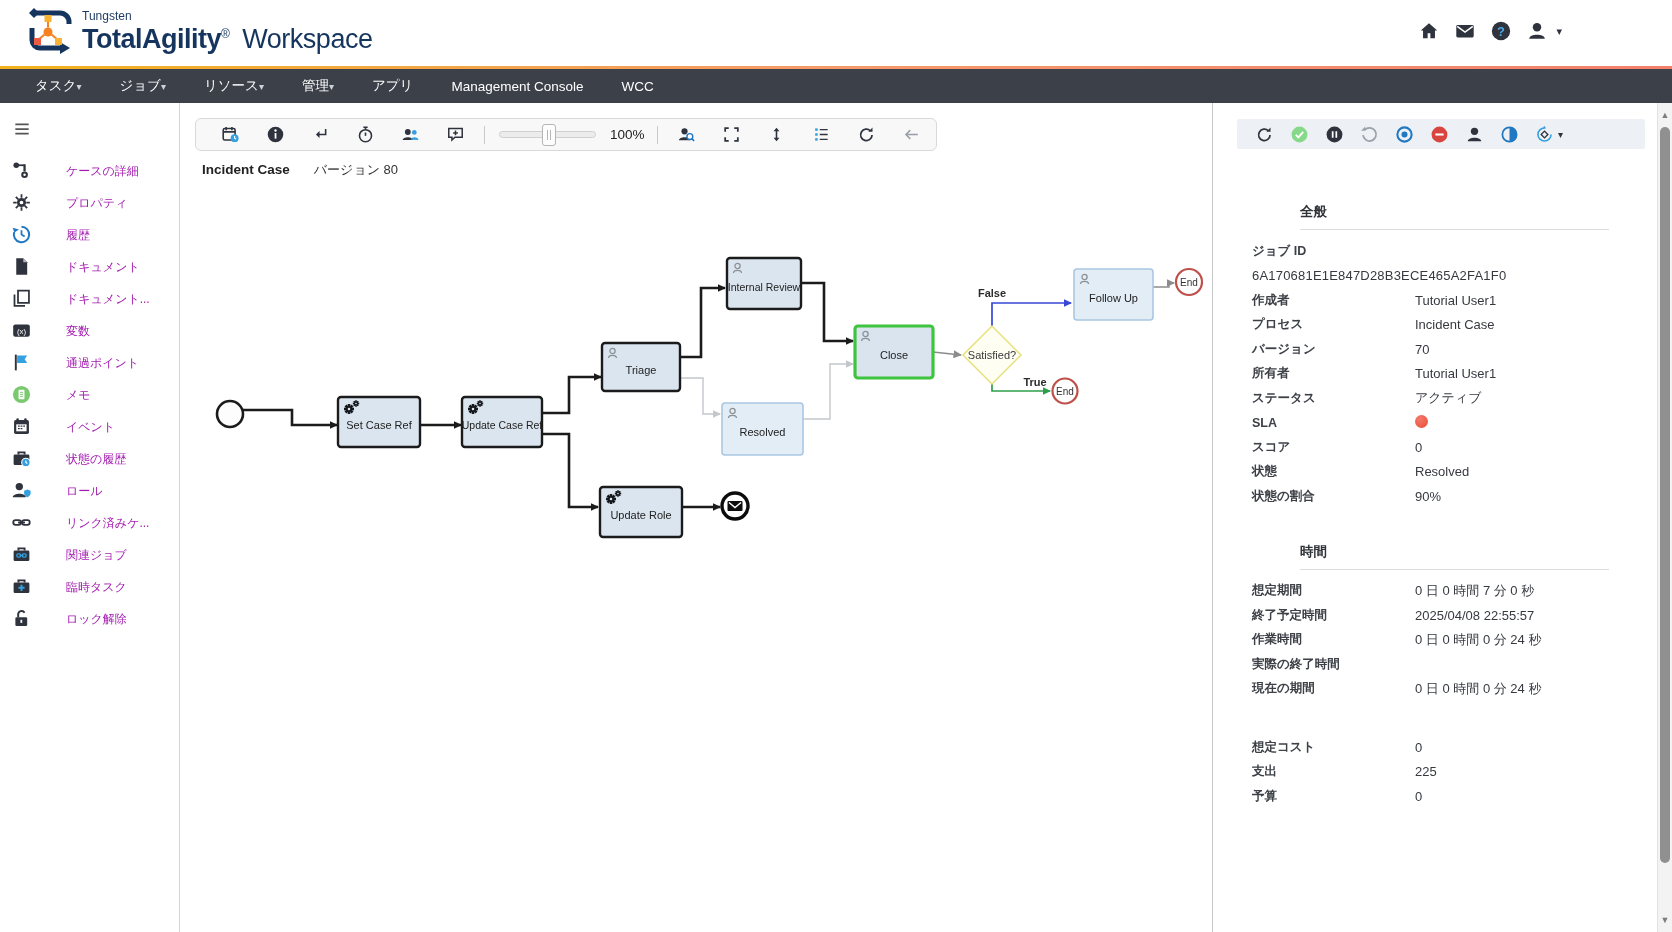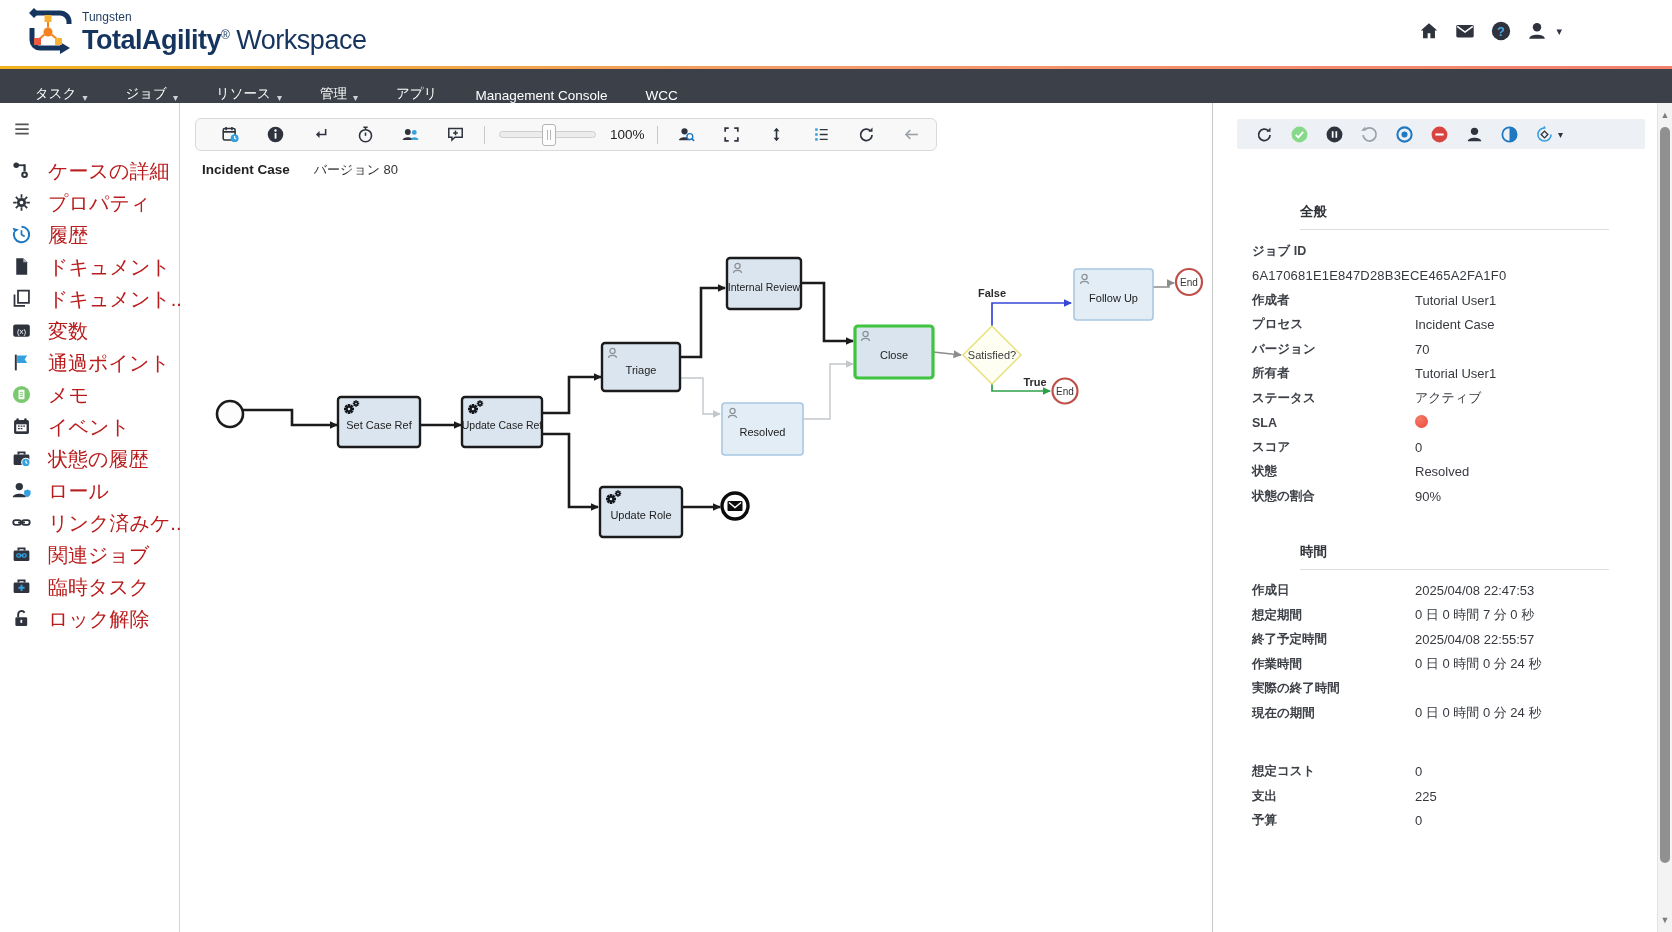--- a/index.html
+++ b/index.html
@@ -1,42 +1,42 @@
 <!DOCTYPE html>
 <html><head>
 <meta charset="utf-8">
 <style>
   * { margin:0; padding:0; box-sizing:border-box; }
   html,body { width:1672px; height:932px; overflow:hidden; background:#fff;
     font-family:"Liberation Sans","DejaVu Sans",sans-serif; color:#333; }
   .header { position:relative; height:66px; background:#fff; }
-  .brand { position:absolute; left:26px; top:6px; display:flex; align-items:center; }
+  .brand { position:absolute; left:26px; top:6px; display:flex; align-items:flex-start; }
   .brand-text { margin-left:8px; }
   .brand-small { font-size:12px; color:#1d3a5f; margin-top:3px; }
   .brand-main-row { font-size:27px; color:#16355e; margin-top:1px; letter-spacing:-0.5px;}
   .brand-main { font-weight:bold; }
   .brand-reg { font-size:12px; vertical-align:super; }
-  .brand-suffix { font-weight:500; }
+  .brand-suffix { font-weight:500; margin-left:6px; }
   .header-icons { position:absolute; right:110px; top:18px; display:flex; gap:10px; align-items:center; }
   .hicon { width:26px; height:26px; display:flex; align-items:center; justify-content:center; cursor:pointer;}
   .hicon svg { width:22px; height:22px; }
   .user-caret { font-size:11px; color:#2e333d; margin-left:-4px; }
   .grad { height:3px; background:linear-gradient(90deg,#f2b21c,#f5996a,#f4806c); }
   .navbar { height:34px; background:#3b4049; display:flex; align-items:center; padding-left:16px; }
-  .nav-item { color:#fff; font-size:13.5px; padding:0 19px; height:34px; display:flex; align-items:flex-end; gap:6px; cursor:pointer; }
+  .nav-item { color:#fff; font-size:13.5px; padding:0 19px; height:34px; display:flex; align-items:center; cursor:pointer; }
   .nav-item .caret { font-size:10px; color:#cfd3d8; }
   .content { display:flex; height:829px; }
   
   .sidebar { width:180px; border-right:1px solid #d5d5d5; background:#fff; padding-top:12px; flex:none;}
   .burger { margin:4px 0 14px 12px; width:24px; height:22px; cursor:pointer;}
   .burger svg{ width:20px; height:20px;}
   .side-item { height:32px; display:flex; align-items:center; cursor:pointer; }
   .side-icon { width:22px; height:22px; margin-left:11px; flex:none; }
   .side-icon svg { width:21px; height:21px; }
-  .side-label { margin-left:15px; font-size:20px; color:#b91c1c; white-space:nowrap; }
+  .side-label { margin-left:33px; font-size:12px; color:#a21caf; white-space:nowrap; }
   
   .canvas { width:1033px; flex:none; position:relative; background:#fff; border-right:1px solid #c9c9c9; }
   .c-toolbar { position:absolute; left:15px; top:15px; width:742px; height:33px; background:#f8f8f9;
     border:1px solid #d9d9d9; border-radius:6px; display:flex; align-items:center; padding:0 12px; }
   .tb-icon { width:20px; height:20px; margin:0 12.5px; display:flex; align-items:center; justify-content:center; cursor:pointer; flex:none;}
   .tb-icon svg { width:19px; height:19px; }
   .tb-sep { width:1px; height:18px; background:#c9c9c9; margin:0 6px; flex:none;}
   .slider { width:97px; height:7px; background:#ececec; border:1px solid #cfcfcf; border-radius:4px; margin:0 8px; position:relative; cursor:pointer; flex:none;}
   .slider-handle { position:absolute; left:42px; top:-8px; width:14px; height:22px; background:#fdfdfd; border:1px solid #b5b5b5; border-radius:3px; display:flex; align-items:center; justify-content:center; gap:2px;}
   .slider-handle i { display:block; width:1px; height:10px; background:#b5b5b5; }
@@ -674,24 +674,20 @@
               <span class="p-value">Resolved</span>
             </div>
             <div class="p-row">
               <span class="p-label">状態の割合</span>
               <span class="p-value">90%</span>
             </div>
           </div>
           <div class="sec">
             <div class="p-section-title">時間</div>
             <div class="p-row">
-              <span class="p-label">作成日</span>
-              <span class="p-value">2025/04/08 22:47:53</span>
-            </div>
-            <div class="p-row">
               <span class="p-label">想定期間</span>
               <span class="p-value">0 日 0 時間 7 分 0 秒</span>
             </div>
             <div class="p-row">
               <span class="p-label">終了予定時間</span>
               <span class="p-value">2025/04/08 22:55:57</span>
             </div>
             <div class="p-row">
               <span class="p-label">作業時間</span>
               <span class="p-value">0 日 0 時間 0 分 24 秒</span>

